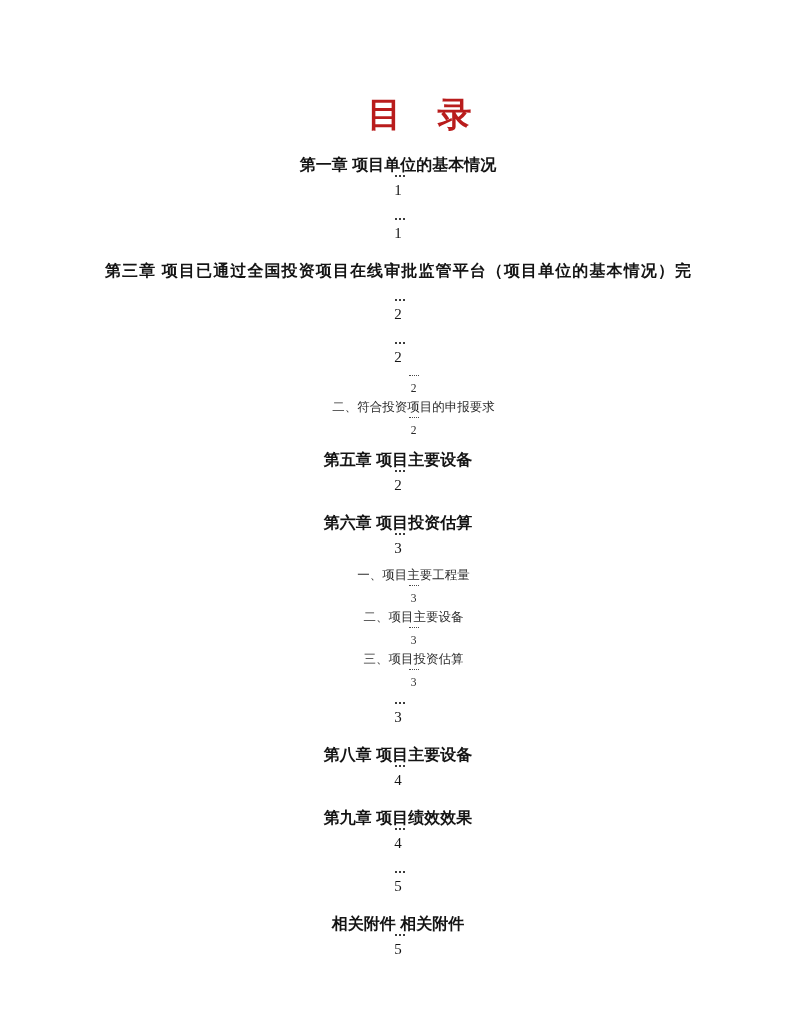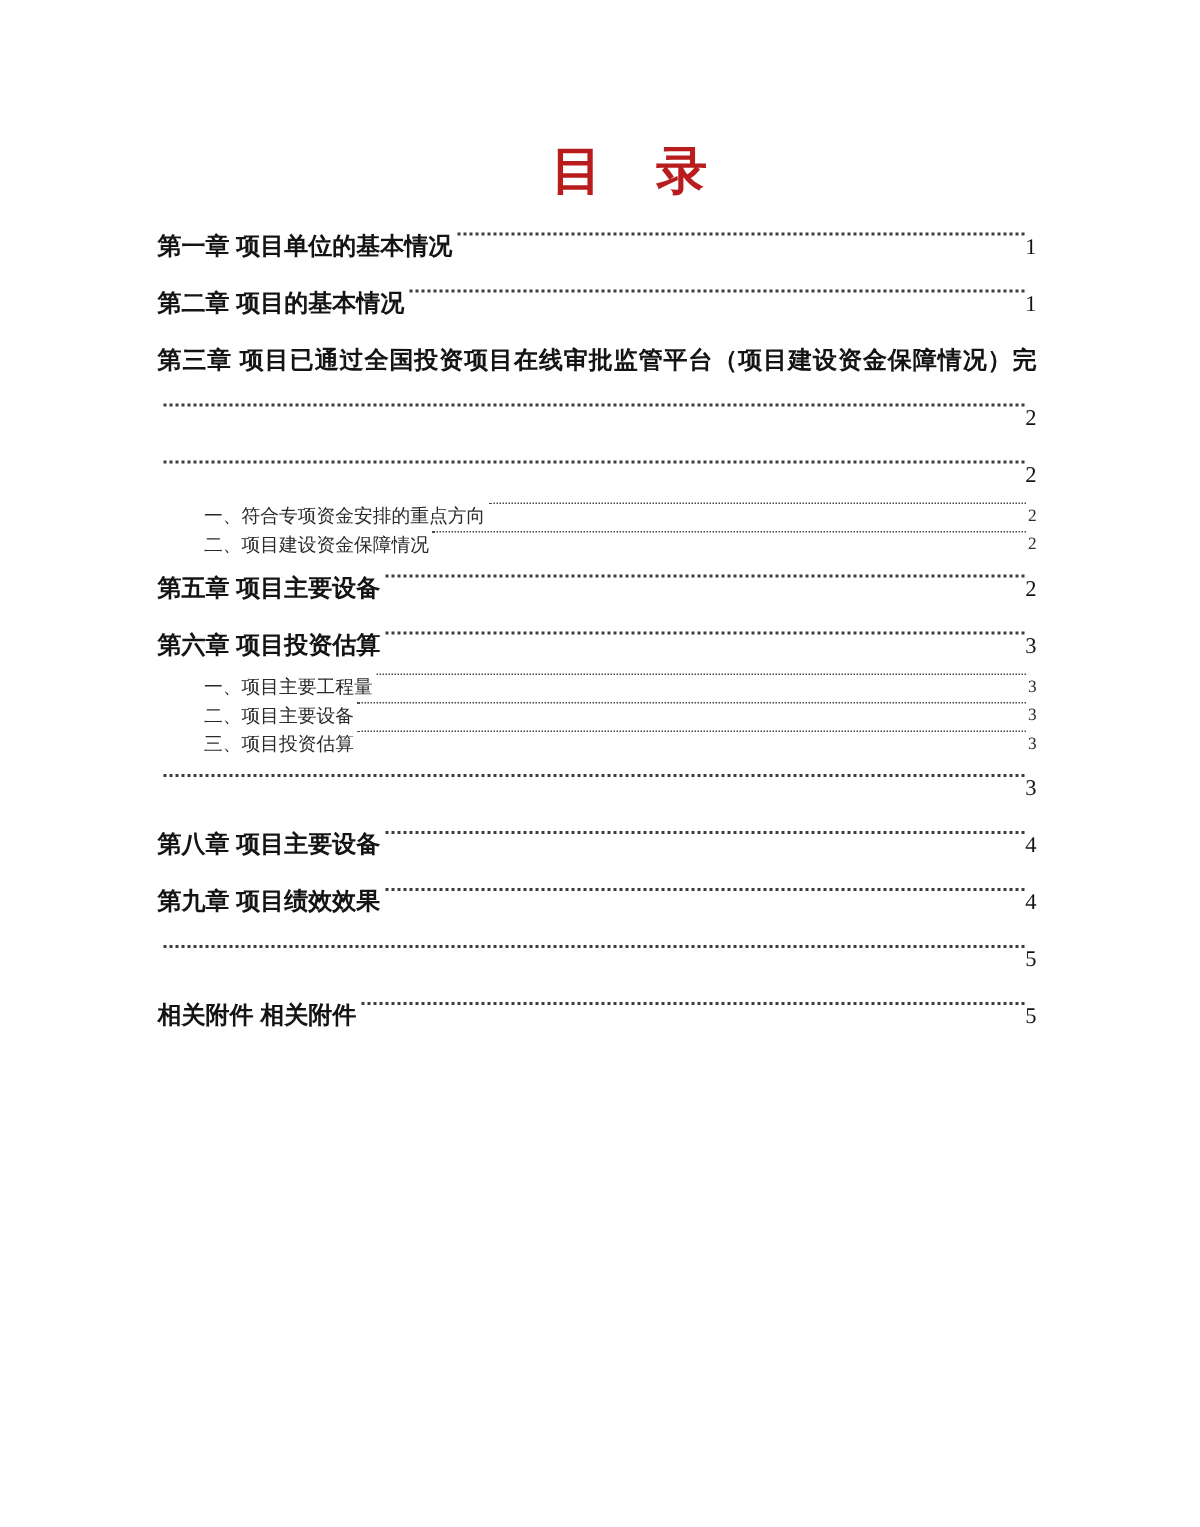--- a/index.html
+++ b/index.html
@@ -33,21 +33,22 @@
     padding-left: 20px;
   }
   .toc-body {
     position: absolute;
     top: 155px;
     left: 105px;
     width: 586px;
   }
   .row {
     display: flex;
-    align-items: flex-start;
+    align-items: center;
+    flex-direction: column;
   }
   .chapter {
     font-family: "Liberation Sans", sans-serif;
     font-weight: bold;
     font-size: 16px;
     line-height: 20px;
     color: #141414;
     margin-bottom: 18px;
   }
   .chapter .label {
@@ -100,47 +101,45 @@
 
   <div class="toc-body">
 
     <div class="row chapter">
       <span class="label">第一章 项目单位的基本情况</span>
       <span class="dots"></span>
       <span class="pagenum">1</span>
     </div>
 
     <div class="row chapter">
-      <span class="label">第二章 项目的基本情况</span>
       <span class="dots"></span>
       <span class="pagenum">1</span>
     </div>
 
     <div class="chapter wrap">
-      <span class="label-wrap">第三章 项目已通过全国投资项目在线审批监管平台（项目建设资金保障情况）完</span>
+      <span class="label-wrap">第三章 项目已通过全国投资项目在线审批监管平台（项目单位的基本情况）完</span>
     </div>
 
     <div class="row chapter">
       <span class="dots"></span>
       <span class="pagenum">2</span>
     </div>
 
     <div class="row chapter">
       <span class="dots"></span>
       <span class="pagenum">2</span>
     </div>
 
     <div class="subgroup">
       <div class="row sub">
-        <span class="label">一、符合专项资金安排的重点方向</span>
         <span class="dots"></span>
         <span class="pagenum">2</span>
       </div>
       <div class="row sub">
-        <span class="label">二、项目建设资金保障情况</span>
+        <span class="label">二、符合投资项目的申报要求</span>
         <span class="dots"></span>
         <span class="pagenum">2</span>
       </div>
     </div>
 
     <div class="row chapter">
       <span class="label">第五章 项目主要设备</span>
       <span class="dots"></span>
       <span class="pagenum">2</span>
     </div>

